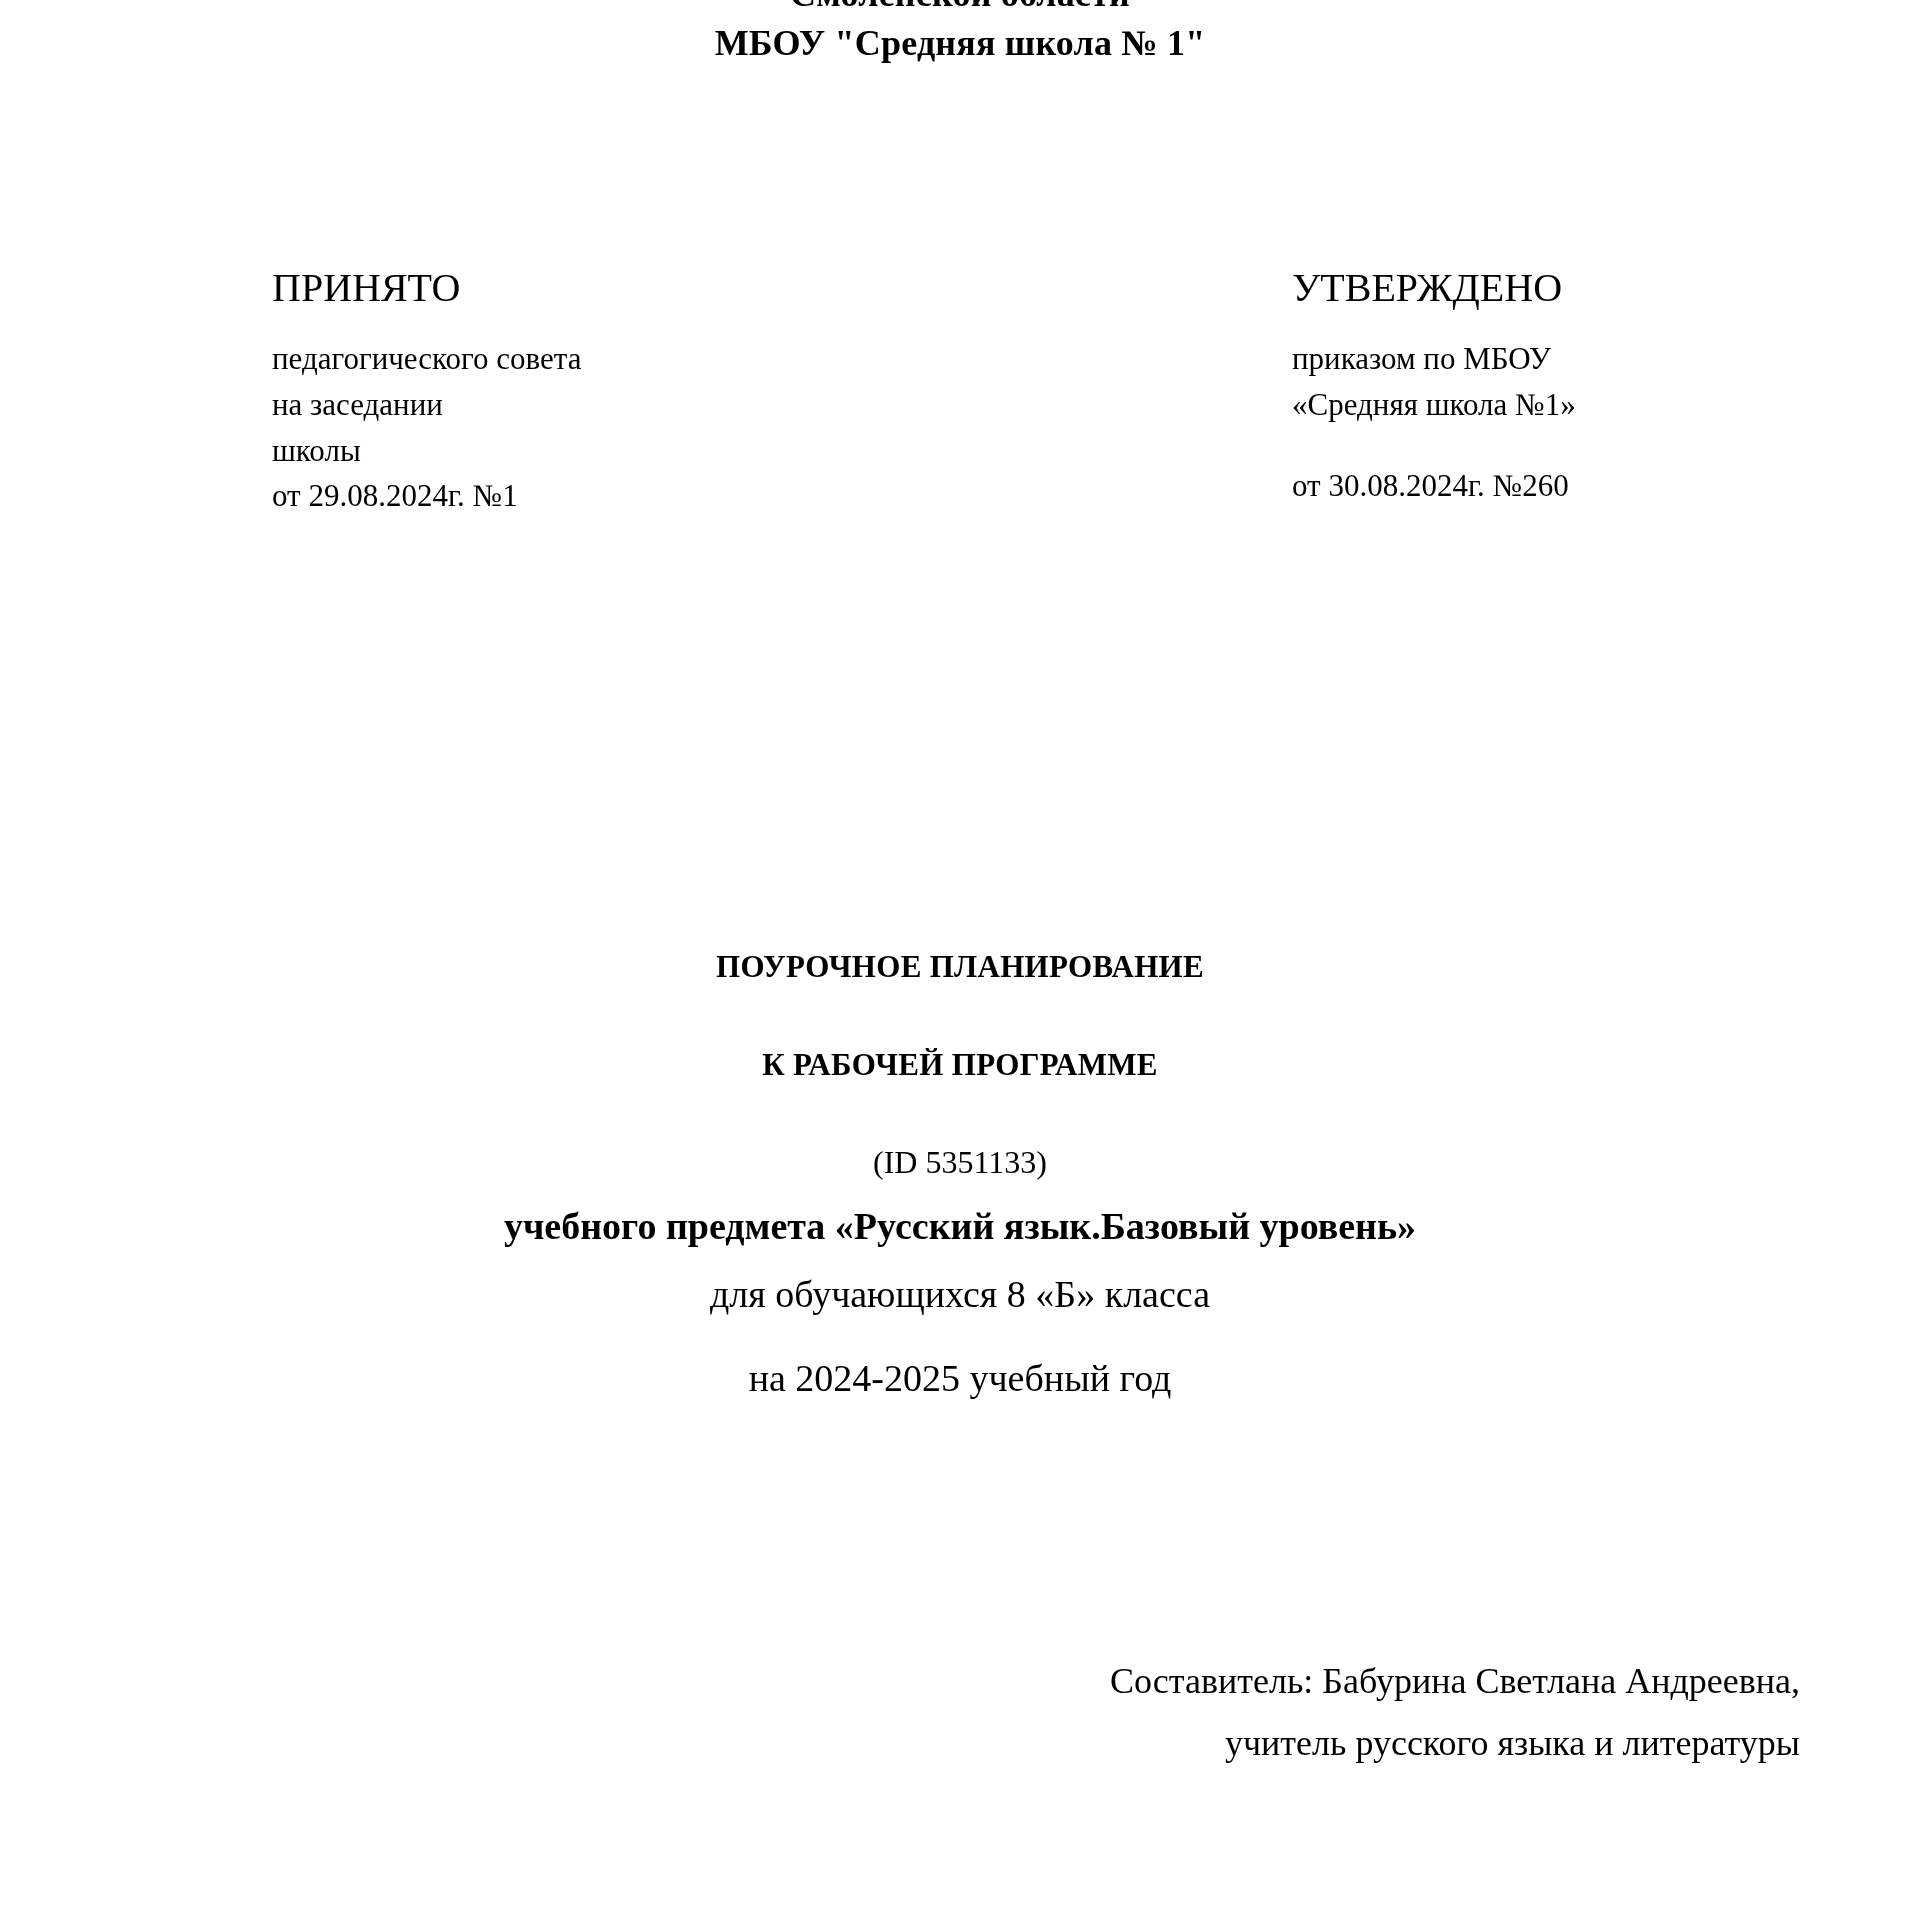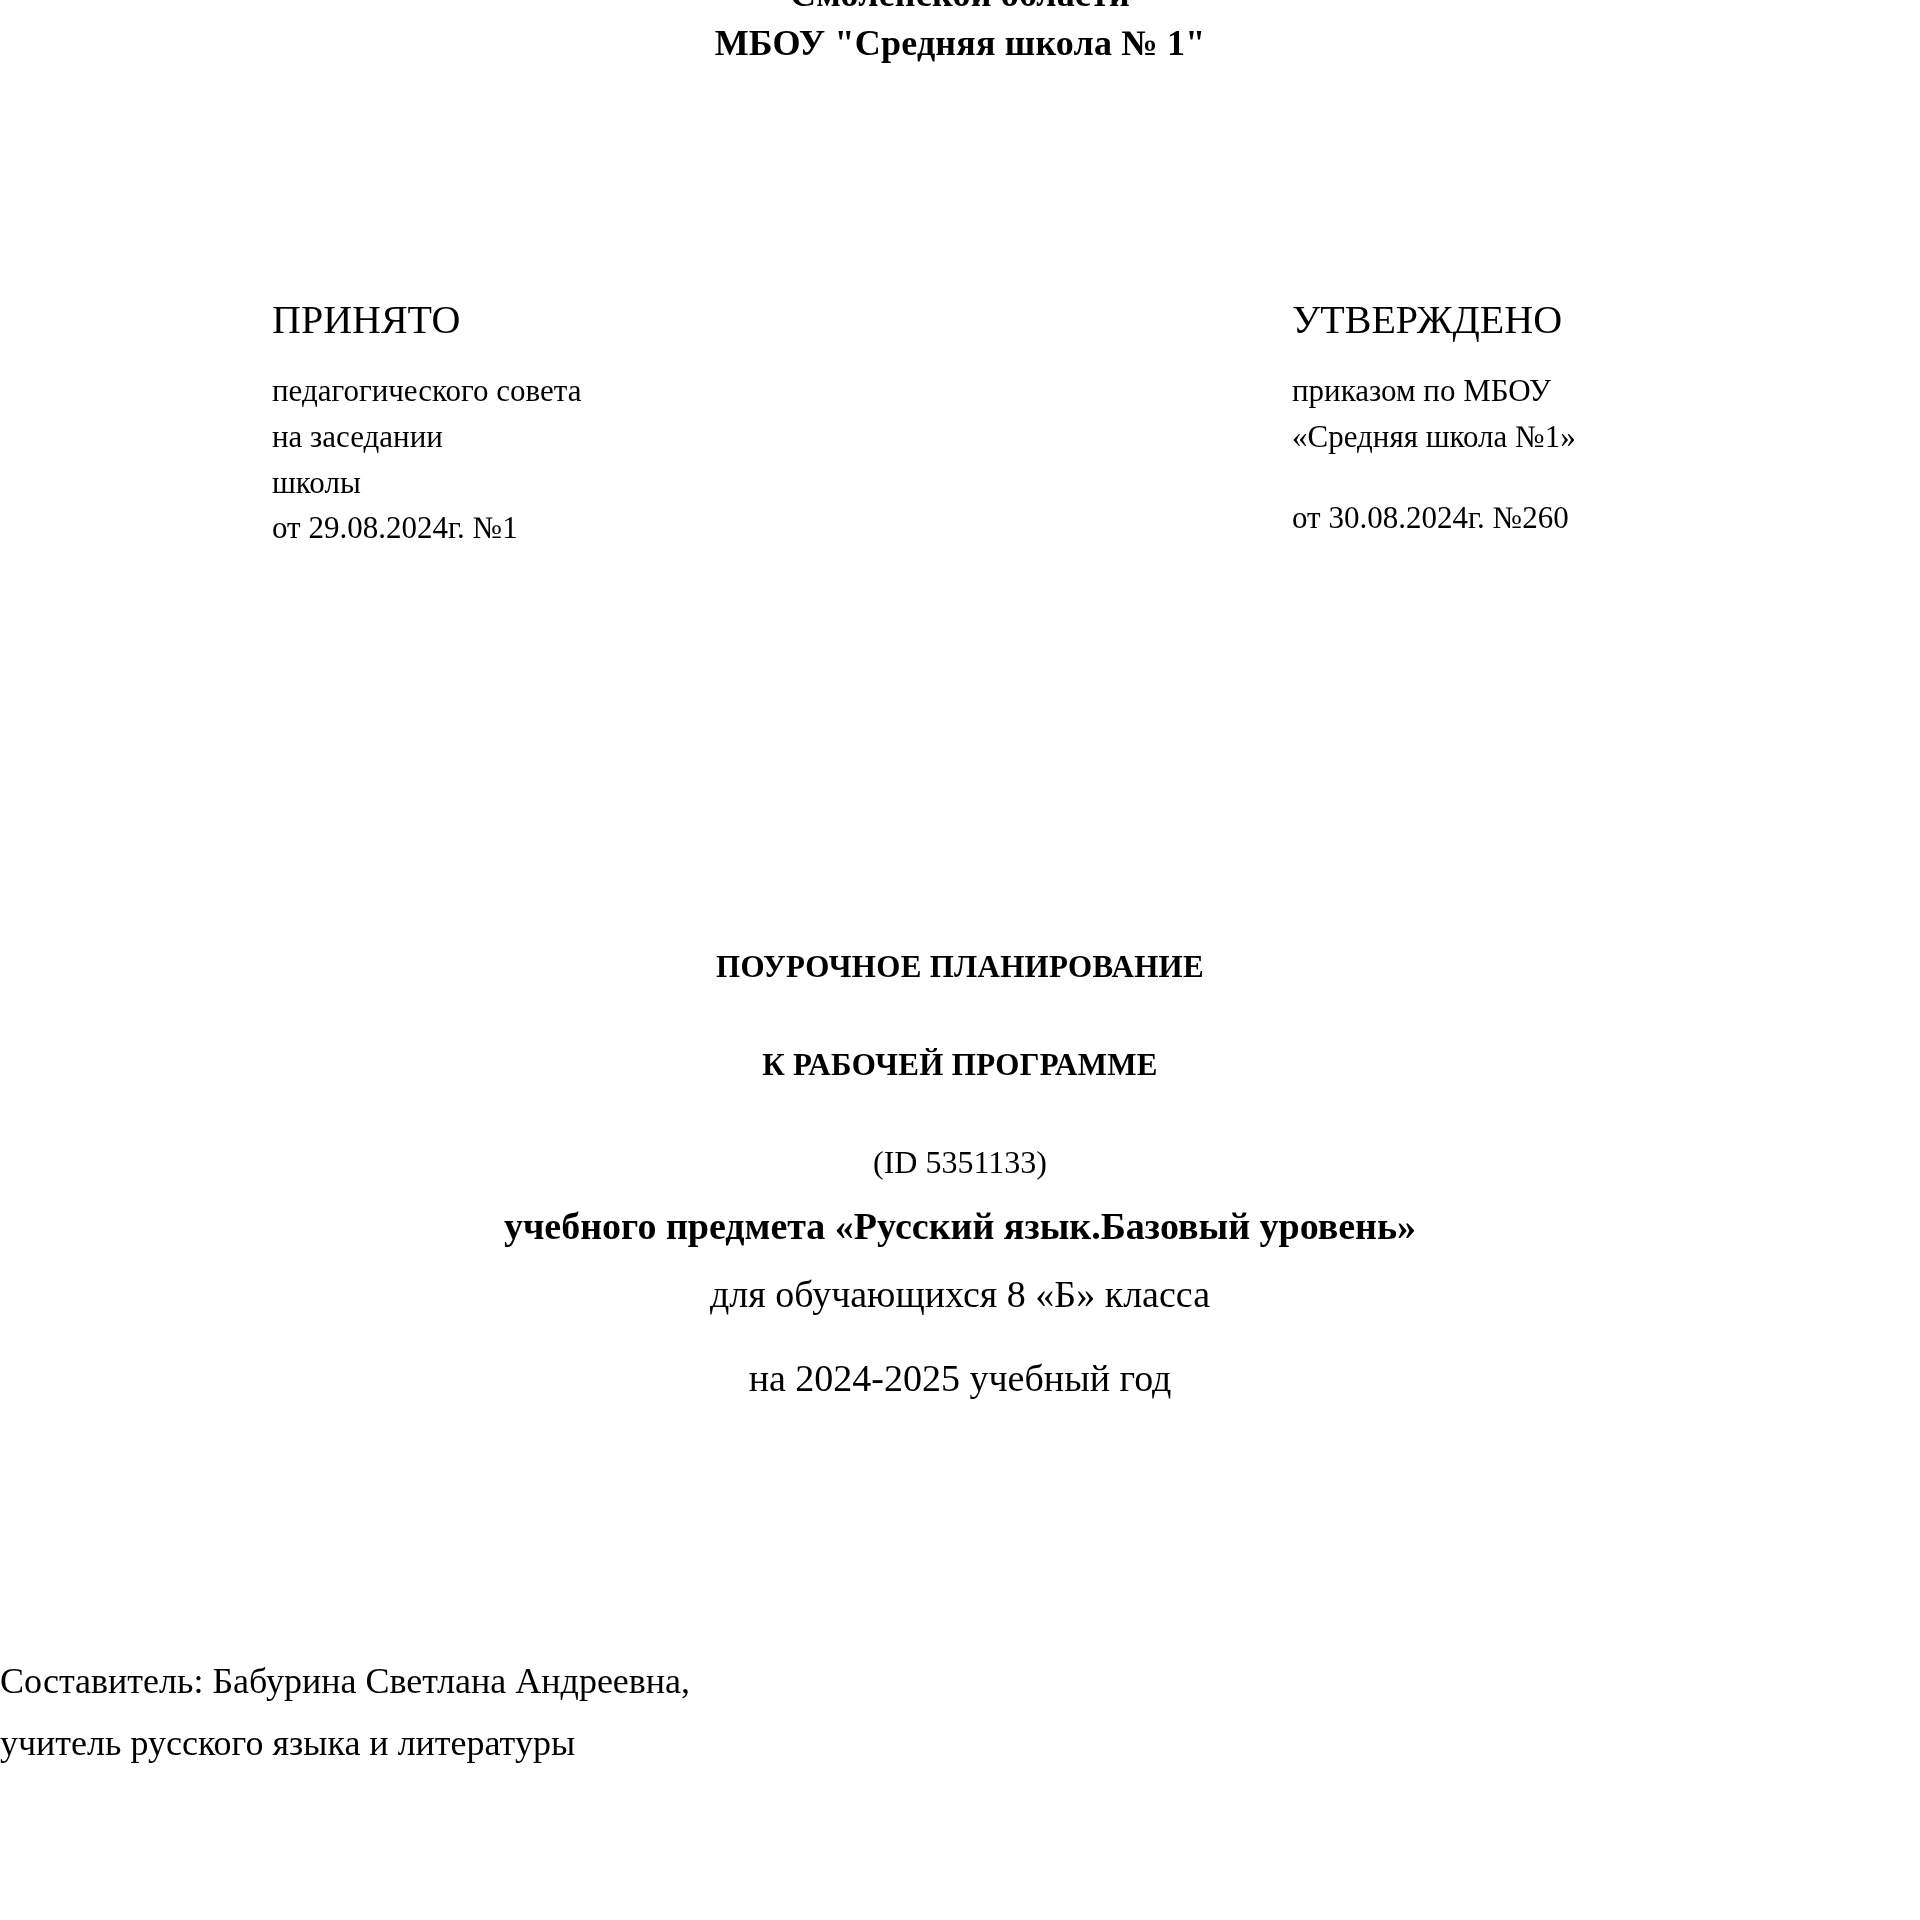--- a/index.html
+++ b/index.html
@@ -35,21 +35,21 @@
     font-size: 36px;
     font-weight: bold;
     line-height: 49px;
     letter-spacing: 0.2px;
     white-space: nowrap;
   }
 
   
   .approvals {
     position: absolute;
-    top: 292px;
+    top: 260px;
     left: 0;
     width: 1920px;
     height: 340px;
   }
   .col {
     position: absolute;
     top: 0;
   }
   .col-left  { left: 272px;  width: 600px; }
   .col-right { left: 1292px; width: 600px; }
@@ -118,21 +118,21 @@
   }
 
   
   .author-block {
     position: absolute;
     top: 1650px;
     left: 0;
     width: 1920px;
     padding-right: 120px;
     box-sizing: border-box;
-    text-align: left;
+    text-align: right;
   }
   .author-line {
     font-size: 36px;
     line-height: 62px;
     white-space: nowrap;
   }
 </style>
 </head>
 <body>
 

